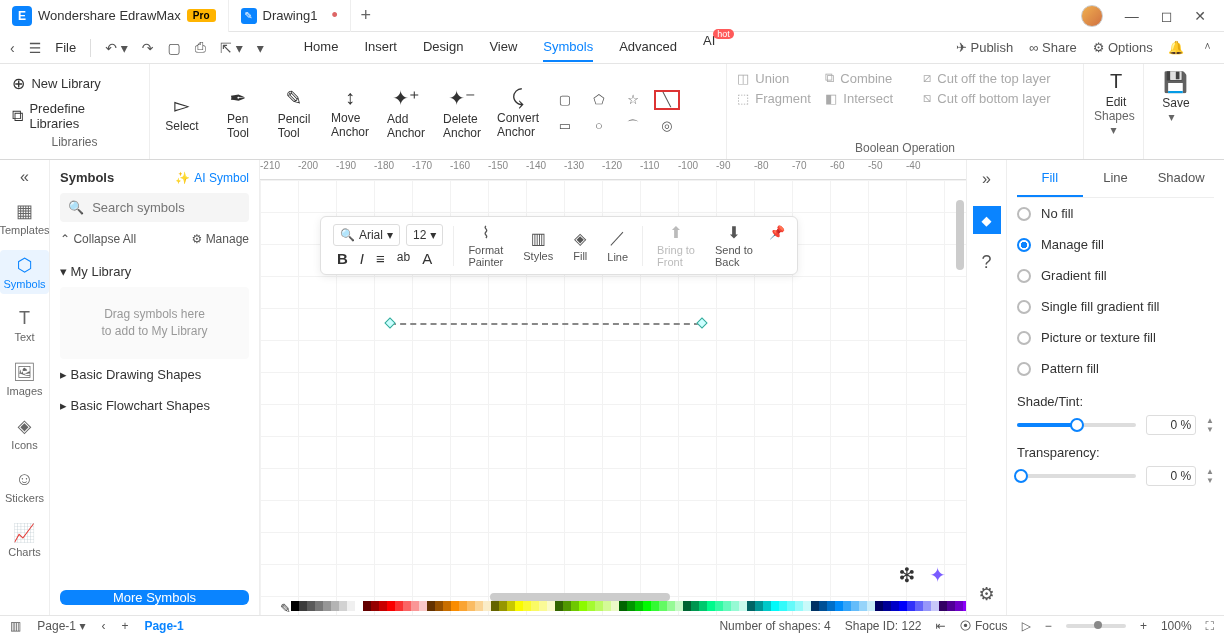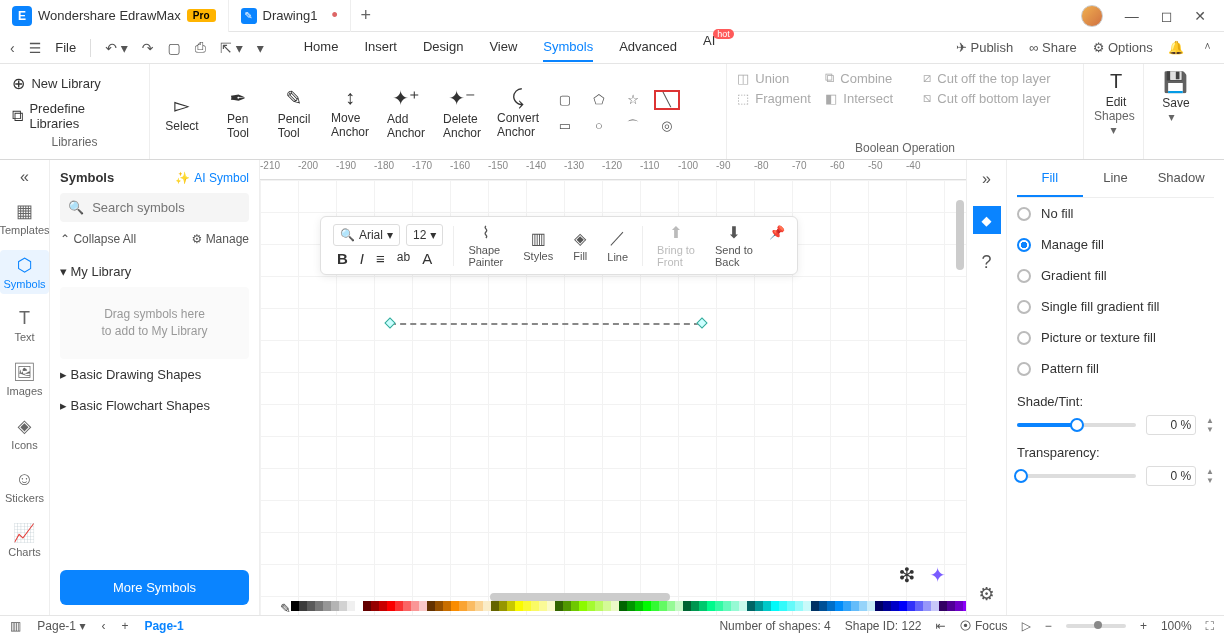--- a/index.html
+++ b/index.html
@@ -40,21 +40,21 @@
 .rail-item .ico { font-size:18px; }
 .symbols-panel { width: 210px; border-right: 1px solid #eee; display:flex; flex-direction:column; padding:10px;}
 .sp-head { display:flex; align-items:center; justify-content:space-between; margin-bottom:8px;}
 .sp-head .title { font-weight:600; }
 .ai-symbol { color:#0a84ff; font-size:12px; display:flex; align-items:center; gap:4px;}
 .search-box { display:flex; align-items:center; gap:6px; background:#f5f5f5; border-radius:4px; padding:6px 8px; color:#999;}
 .search-box input { border:none; background:transparent; outline:none; flex:1; font-size:13px;}
 .sp-tools { display:flex; justify-content:space-between; margin:10px 0; font-size:12px; color:#555;}
 .sp-section { font-size:13px; color:#333; padding:8px 0; display:flex; align-items:center; gap:4px;}
 .sp-drop { border:1px dashed transparent; background:#fafafa; color:#999; padding:18px 8px; text-align:center; line-height:1.4; font-size:12px; border-radius:4px;}
-.more-btn { background:#0a84ff; color:#fff; border:none; border-radius:6px; padding:10px; margin-top:auto; font-size:13px;}
+.more-btn { background:#0a84ff; color:#fff; border:none; border-radius:6px; padding:0; margin-top:auto; font-size:13px;}
 .canvas-wrap { flex:1; position:relative; overflow:hidden; background:#fff;}
 .ruler-h { position:absolute; top:0; left:0; right:0; height:20px; border-bottom:1px solid #ddd; display:flex; font-size:10px; color:#888;}
 .ruler-h span { width:38px; text-align:left;}
 .grid { position:absolute; top:20px; left:0; right:0; bottom:0;
   background-image: linear-gradient(#f2f2f2 1px, transparent 1px), linear-gradient(90deg, #f2f2f2 1px, transparent 1px);
   background-size: 38px 32px;}
 .float-toolbar { position:absolute; top:56px; left:60px; background:#fff; border:1px solid #e0e0e0; border-radius:6px; box-shadow:0 2px 8px rgba(0,0,0,0.08); display:flex; align-items:center; padding:6px;}
 .ft-item { display:flex; flex-direction:column; align-items:center; gap:2px; padding:0 10px; font-size:11px; color:#555;}
 .ft-item .ico{font-size:16px;}
 .ft-sep { width:1px; height:40px; background:#eee; margin:0 4px;}
@@ -329,21 +329,21 @@
           <b>B</b>
           <i>I</i>
           <span>≡</span>
           <span style="font-size:12px">ab</span>
           <span>A</span>
         </div>
       </div>
       <div class="ft-sep"></div>
       <div class="ft-item">
           <span class="ico">⌇</span>
-          <span style="white-space:pre">Shape
+          <span style="white-space:pre">Format
 Painter</span>
         </div>
       <div class="ft-item">
           <span class="ico">▥</span>
           <span>Styles</span>
         </div>
       <div class="ft-item">
           <span class="ico">◈</span>
           <span>Fill</span>
         </div>

